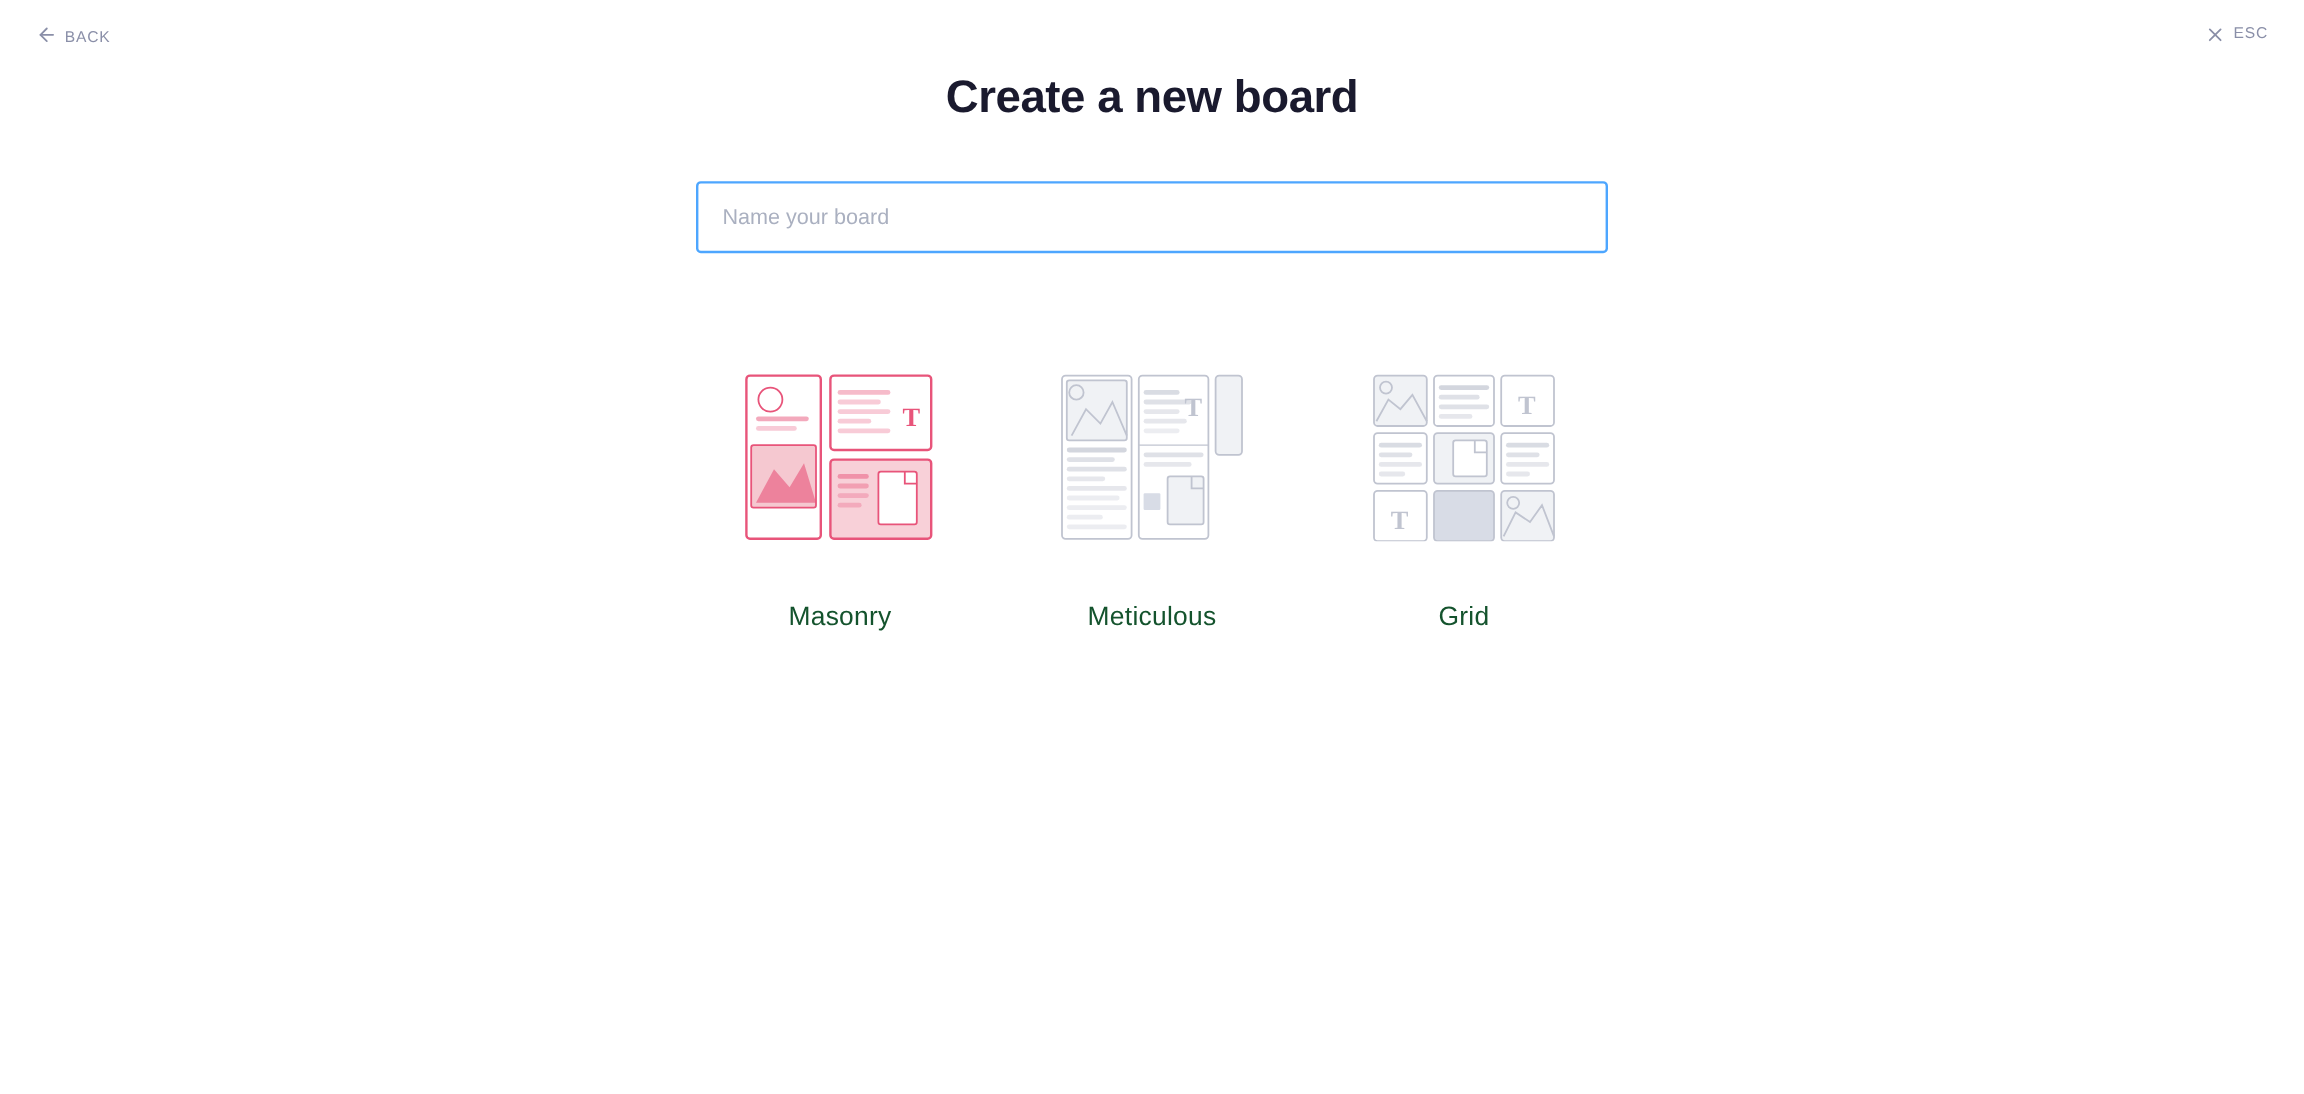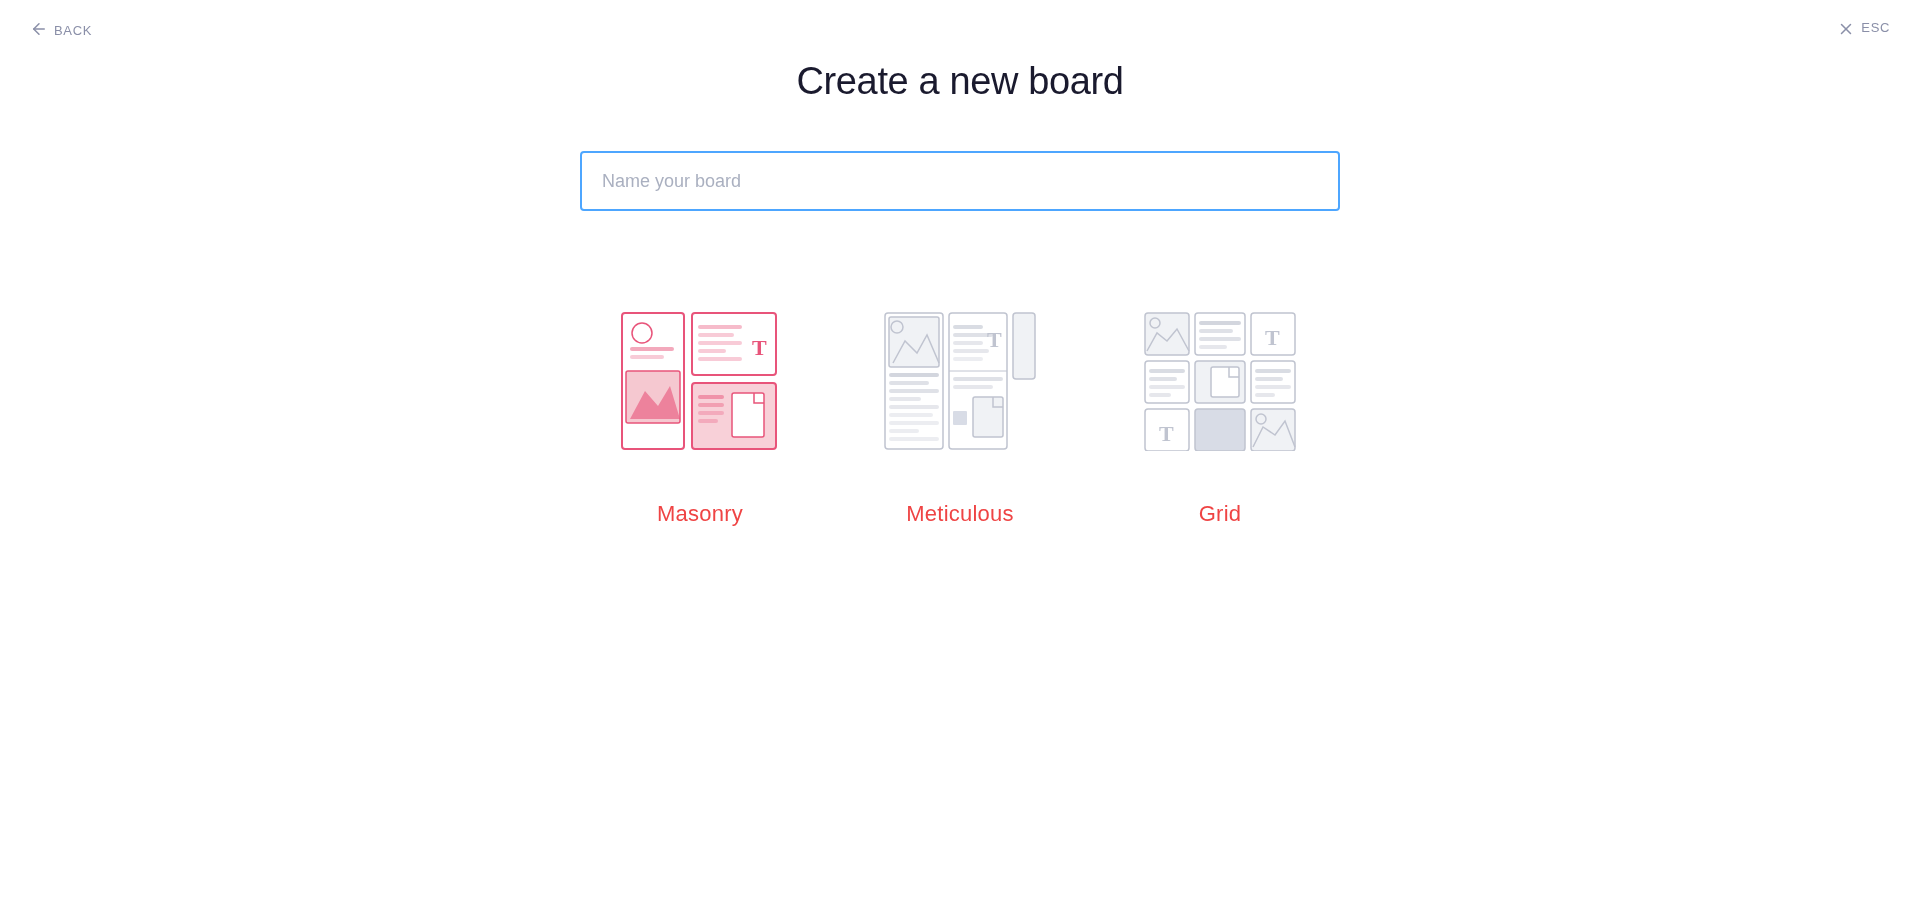--- a/index.html
+++ b/index.html
@@ -63,21 +63,21 @@
     
     .main-content {
       display: flex;
       flex-direction: column;
       align-items: center;
       padding-top: 60px;
     }
 
     .page-title {
       font-size: 38px;
-      font-weight: 400;
+      font-weight: 700;
       color: #1a1a2e;
       margin-bottom: 48px;
       letter-spacing: -0.01em;
     }
 
     
     .board-name-input {
       width: 760px;
       height: 60px;
       border: 2px solid #4da6ff;
@@ -105,21 +105,21 @@
       display: flex;
       flex-direction: column;
       align-items: center;
       gap: 50px;
       cursor: pointer;
       width: 200px;
     }
 
     .layout-label {
       font-size: 22px;
-      color: #ef4444;
+      color: #14532d;
       font-weight: 400;
       letter-spacing: 0.01em;
       text-align: right;
     }
 
     
     .masonry-icon {
       width: 160px;
       height: 140px;
     }

